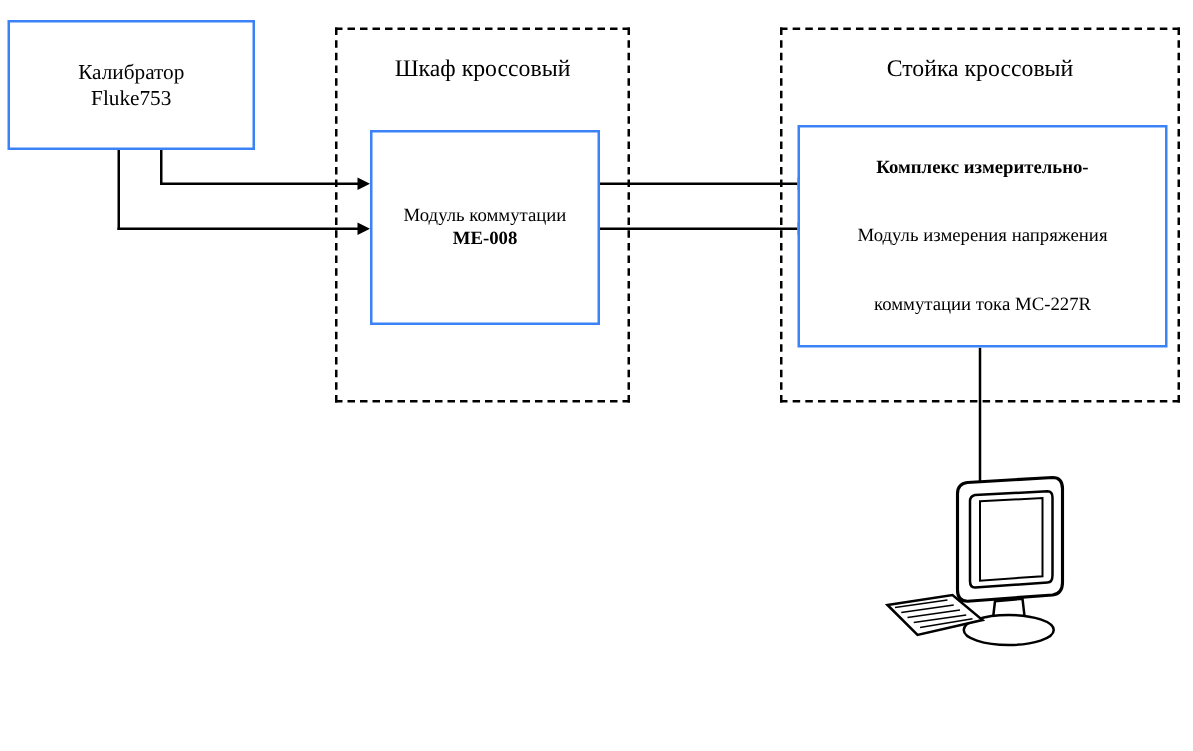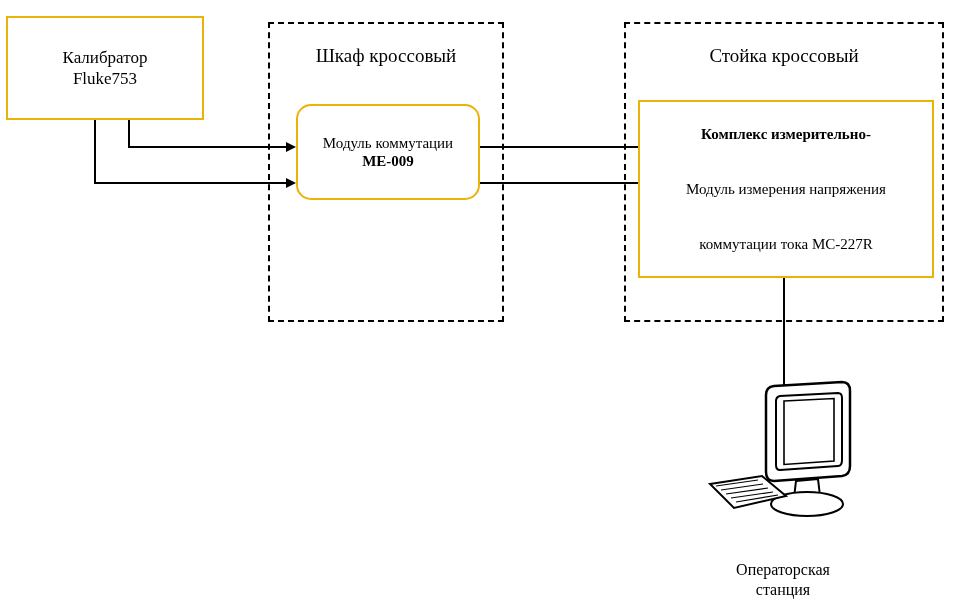--- a/index.html
+++ b/index.html
@@ -11,21 +11,21 @@
     position: relative;
     width: 954px;
     height: 601px;
     background: #ffffff;
     font-family: "Liberation Serif", serif;
     color: #000000;
     overflow: hidden;
   }
   .box {
     position: absolute;
-    border: 2px solid #eab308;
+    border: 2px solid #3b82f6;
     background: #fff;
     box-sizing: border-box;
     display: flex;
     flex-direction: column;
     align-items: center;
     justify-content: center;
     text-align: center;
   }
   .dashed {
     position: absolute;
@@ -108,23 +108,23 @@
   <div class="line-h" style="left:478px; top:182px; width:164px;"></div>
   <div class="arrow-r" style="left:638px; top:178px;"></div>
 
   <div class="line-v" style="left:783px; top:278px; height:110px;"></div>
 
   <div class="box" style="left:6px; top:16px; width:198px; height:104px;">
     <div class="lbl">Калибратор</div>
     <div class="lbl">Fluke753</div>
   </div>
 
-  <div class="box" style="left:296px; top:104px; width:184px; height:96px;border-radius:15px;">
+  <div class="box" style="left:296px; top:104px; width:184px; height:156px;">
     <div class="lbl-small">Модуль коммутации</div>
-    <div class="lbl-small bold">МЕ-009</div>
+    <div class="lbl-small bold">МЕ-008</div>
   </div>
 
   <div class="box" style="left:638px; top:100px; width:296px; height:178px; padding:0 8px;gap:37px;">
     <div class="lbl-small bold">Комплекс измерительно-</div>
     <div class="lbl-small">Модуль измерения напряжения</div>
     <div class="lbl-small">коммутации тока MC-227R</div>
   </div>
 
   <div id="workstation">
     <svg width="190" height="160" viewBox="0 0 190 160">
@@ -141,18 +141,14 @@
 
       <path d="M20,106 L72,98 L96,118 L44,130 Z" fill="#ffffff" stroke="#000000" stroke-width="2"></path>
       <path d="M26,108 L68,102" stroke="#000000" stroke-width="1.1" fill="none"></path>
       <path d="M31,112 L73,106" stroke="#000000" stroke-width="1.1" fill="none"></path>
       <path d="M36,116 L78,110" stroke="#000000" stroke-width="1.1" fill="none"></path>
       <path d="M41,120 L83,114" stroke="#000000" stroke-width="1.1" fill="none"></path>
       <path d="M46,124 L88,117" stroke="#000000" stroke-width="1.1" fill="none"></path>
     </svg>
   </div>
 
-  <div class="caption" style="left:683px; top:560px; width:200px;">
-    <div>Операторская</div>
-    <div>станция</div>
-  </div>
 
 </div>
 
 </body></html>

